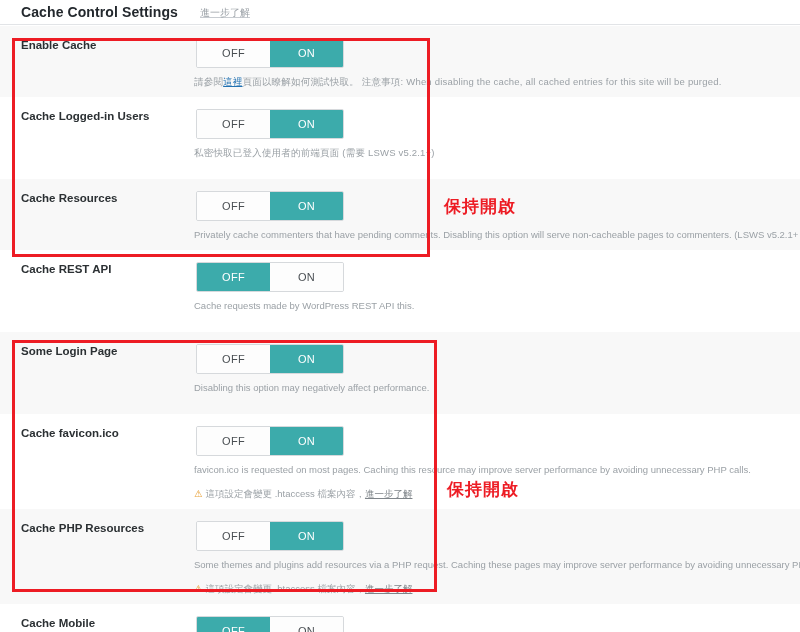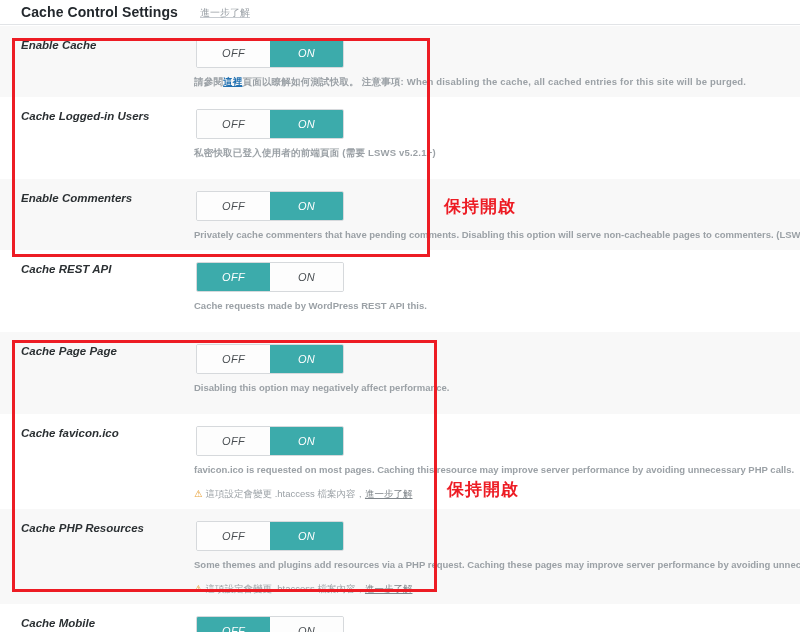--- a/index.html
+++ b/index.html
@@ -58,21 +58,20 @@
     width: 800px;
     background: #ffffff;
     padding: 12px 0 0 0;
   }
   .setting-row.striped { background: #f8f8f8; }
 
   .row-inner {
     display: block;
     position: relative;
     min-height: 20px;
-    font-style: italic;
   }
   .row-label {
     position: absolute;
     left: 21px;
     top: 0;
     width: 165px;
     font-size: 11.5px;
     font-weight: 600;
     color: #2b3033;
     line-height: 14px;
@@ -109,21 +108,20 @@
 
   
   .desc {
     margin: 7px 0 0 194px;
     font-size: 9.5px;
     line-height: 13px;
     color: #9ba1a6;
     padding-bottom: 9px;
     padding-right: 6px;
     white-space: nowrap;
-    font-weight: bold;
   }
   .desc.cjk { letter-spacing: .2px; }
   .desc a, .desc .inline-link {
     color: #2271b1;
     text-decoration: underline;
     cursor: pointer;
   }
   .desc-spacer { height: 11px; }
 
   .warn-line {
@@ -193,21 +191,21 @@
         <div class="toggle-opt">OFF</div>
         <div class="toggle-opt active">ON</div>
       </div>
     </div>
     <div class="desc cjk">私密快取已登入使用者的前端頁面 (需要 LSWS v5.2.1+)</div>
     <div class="desc-spacer"></div>
   </div>
 
   <div class="setting-row striped">
     <div class="row-inner">
-      <div class="row-label">Enable Commenters</div>
+      <div class="row-label">Cache Resources</div>
       <div class="toggle">
         <div class="toggle-opt">OFF</div>
         <div class="toggle-opt active">ON</div>
       </div>
     </div>
     <div class="desc">Privately cache commenters that have pending comments. Disabling this option will serve non-cacheable pages to commenters. (LSWS v5.2.1+ required)</div>
   </div>
 
   <div class="setting-row">
     <div class="row-inner">
@@ -216,21 +214,21 @@
         <div class="toggle-opt active">OFF</div>
         <div class="toggle-opt">ON</div>
       </div>
     </div>
     <div class="desc">Cache requests made by WordPress REST API this.</div>
     <div class="desc-spacer"></div>
   </div>
 
   <div class="setting-row striped">
     <div class="row-inner">
-      <div class="row-label">Cache Page Page</div>
+      <div class="row-label">Some Login Page</div>
       <div class="toggle">
         <div class="toggle-opt">OFF</div>
         <div class="toggle-opt active">ON</div>
       </div>
     </div>
     <div class="desc">Disabling this option may negatively affect performance.</div>
     <div class="desc-spacer"></div>
   </div>
 
   <div class="setting-row">

